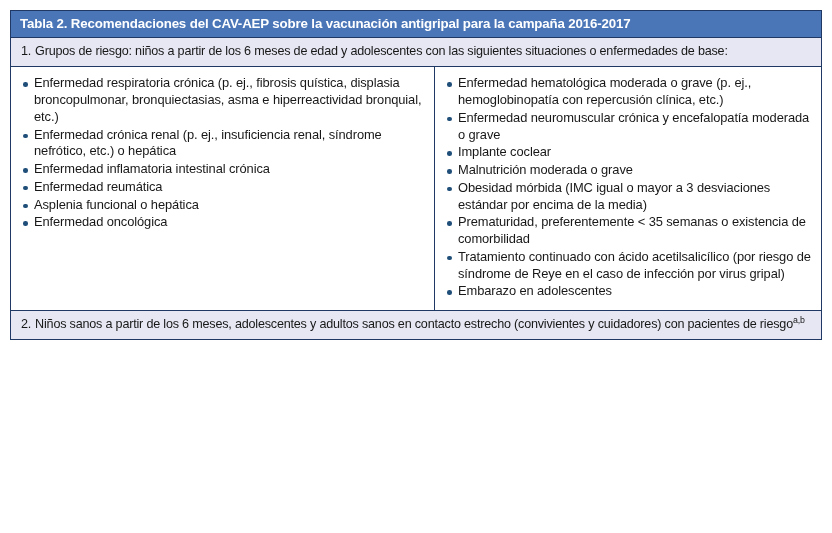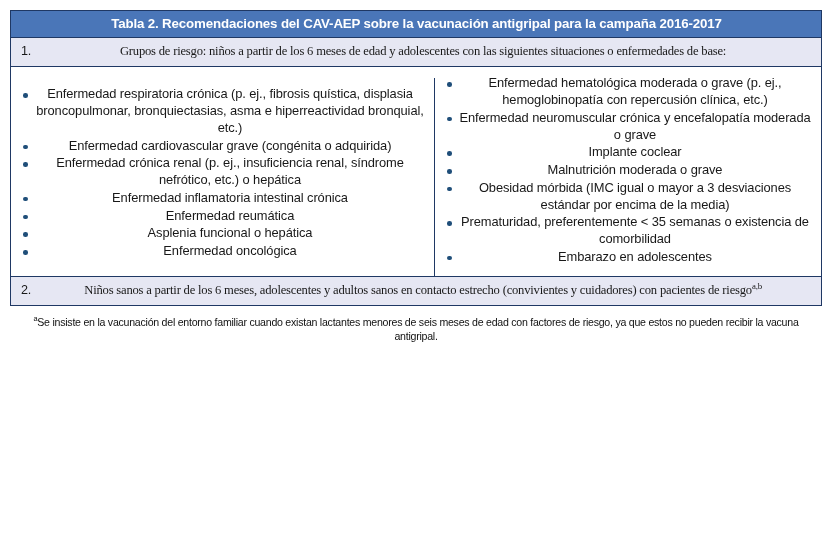--- a/index.html
+++ b/index.html
@@ -14,21 +14,20 @@
     color: #181818;
     overflow: hidden;
   }
 
   .page {
     position: relative;
     width: 832px;
     height: 533px;
     box-sizing: border-box;
     padding: 10px 10px 0 10px;
-    text-align: center;
   }
 
   .table {
     border: 1.5px solid #1f3864;
     box-sizing: border-box;
     width: 812px;
   }
 
   .table-title {
     background: #4a76b8;
@@ -55,42 +54,40 @@
   .section-inner {
     display: flex;
     align-items: flex-start;
   }
   .section-num {
     flex: 0 0 auto;
     padding-right: 4px;
   }
   .section-text {
     flex: 1 1 auto;
-    font-family: Liberation Serif, serif;
   }
 
   sup {
     font-size: 0.7em;
     vertical-align: super;
     line-height: 0;
   }
 
   .columns {
     display: flex;
     background: #ffffff;
     border-bottom: 1.5px solid #1f3864;
   }
   .col {
     box-sizing: border-box;
     padding: 8px 8px 9px 10px;
   }
   .col-left {
     width: 424px;
     border-right: 1.5px solid #1f3864;
-    margin-top: 11px;
   }
   .col-right {
     width: 385px;
   }
 
   ul.bullets {
     list-style: none;
     margin: 0;
     padding: 0;
   }
@@ -139,49 +136,48 @@
         <span class="section-num">1.</span>
         <span class="section-text">Grupos de riesgo: niños a partir de los 6 meses de edad y adolescentes con las siguientes situaciones o enfermedades de base:</span>
       </div>
     </div>
 
     <div class="columns">
 
       <div class="col col-left">
         <ul class="bullets">
           <li>Enfermedad respiratoria crónica (p. ej., fibrosis quística, displasia broncopulmonar, bronquiectasias, asma e hiperreactividad bronquial, etc.)</li>
-          <li>Enfermedad cardiovascular grave (congénita o adquirida)</li>
           <li>Enfermedad crónica renal (p. ej., insuficiencia renal, síndrome nefrótico, etc.) o hepática</li>
           <li>Enfermedad inflamatoria intestinal crónica</li>
           <li>Enfermedad reumática</li>
           <li>Asplenia funcional o hepática</li>
           <li>Enfermedad oncológica</li>
         </ul>
       </div>
 
       <div class="col col-right">
         <ul class="bullets">
           <li>Enfermedad hematológica moderada o grave (p. ej., hemoglobinopatía con repercusión clínica, etc.)</li>
           <li>Enfermedad neuromuscular crónica y encefalopatía moderada o grave</li>
           <li>Implante coclear</li>
           <li>Malnutrición moderada o grave</li>
           <li>Obesidad mórbida (IMC igual o mayor a 3 desviaciones estándar por encima de la media)</li>
           <li>Prematuridad, preferentemente &lt; 35 semanas o existencia de comorbilidad</li>
+          <li>Tratamiento continuado con ácido acetilsalicílico (por riesgo de síndrome de Reye en el caso de infección por virus gripal)</li>
           <li>Embarazo en adolescentes</li>
         </ul>
       </div>
 
     </div>
 
     <div class="section-row last">
       <div class="section-inner">
         <span class="section-num">2.</span>
         <span class="section-text"><span>Niños sanos a partir de los 6 meses, adolescentes y adultos sanos en contacto estrecho (convivientes y cuidadores) con pacientes de riesgo</span><sup>a,b</sup></span>
       </div>
     </div>
 
   </div>
 
   <div class="footnotes">
-    <div class="footnote"><sup>a</sup><span>Se insiste en la vacunación del entorno familiar cuando existan lactantes menores de seis meses de edad con factores de riesgo, ya que estos no pueden recibir la vacuna antigripal.</span></div>
   </div>
 
 </div>
 
 </body></html>

